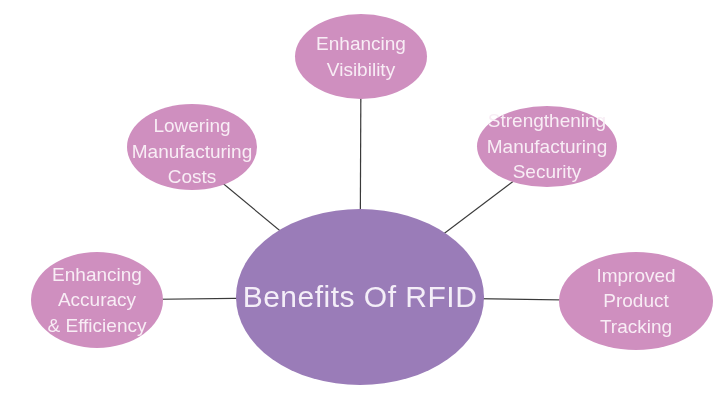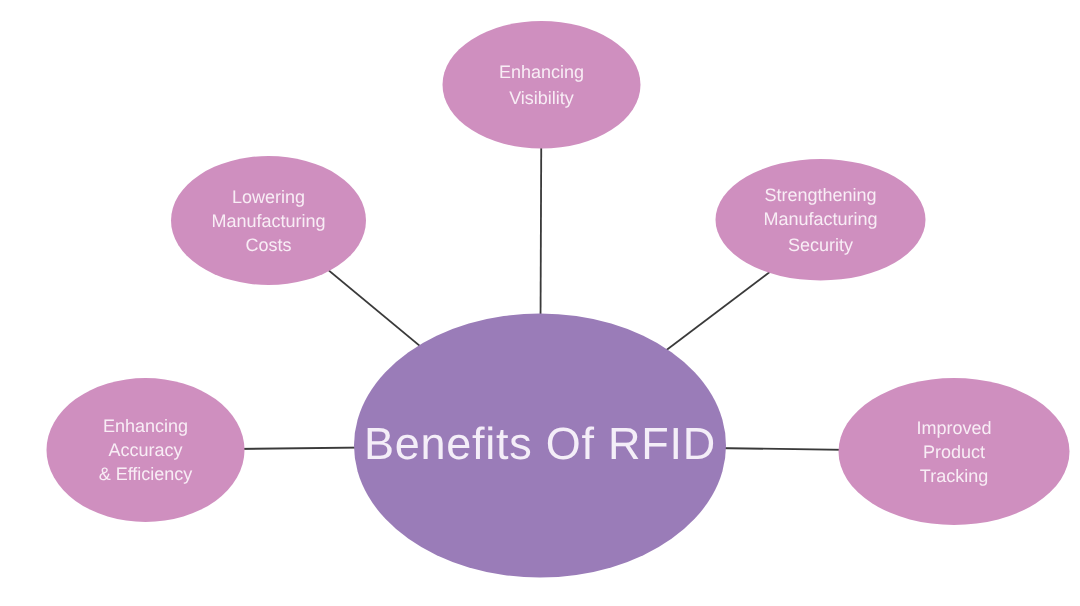--- a/index.html
+++ b/index.html
@@ -33,33 +33,33 @@
     position: absolute;
     border-radius: 50%;
     display: flex;
     align-items: center;
     justify-content: center;
     text-align: center;
   }
   .sat {
     background: var(--node-fill);
     color: var(--node-text);
-    font-size: 12px;
+    font-size: 19px;
     line-height: 1.35;
   }
   .sat .label { white-space: pre-line; }
   .center-node {
     background: var(--center-fill);
     color: var(--center-text);
     left: 236px; top: 209px; width: 248px; height: 176px;
     font-size: 30px;
     letter-spacing: 0.5px;
   }
   .node-visibility { left: 295px; top: 14px;  width: 132px; height: 85px; }
-  .node-costs      { left: 114px; top: 104px; width: 130px; height: 86px; }
+  .node-costs      { left: 127px; top: 104px; width: 130px; height: 86px; align-items: flex-end; }
   .node-security   { left: 477px; top: 106px; width: 140px; height: 81px; }
   .node-accuracy   { left: 31px;  top: 252px; width: 132px; height: 96px; }
   .node-tracking   { left: 559px; top: 252px; width: 154px; height: 98px; }
 </style>
 </head>
 <body>
 
 <div class="canvas">
 
   <svg class="connectors" viewBox="0 0 720 404" xmlns="http://www.w3.org/2000/svg">

